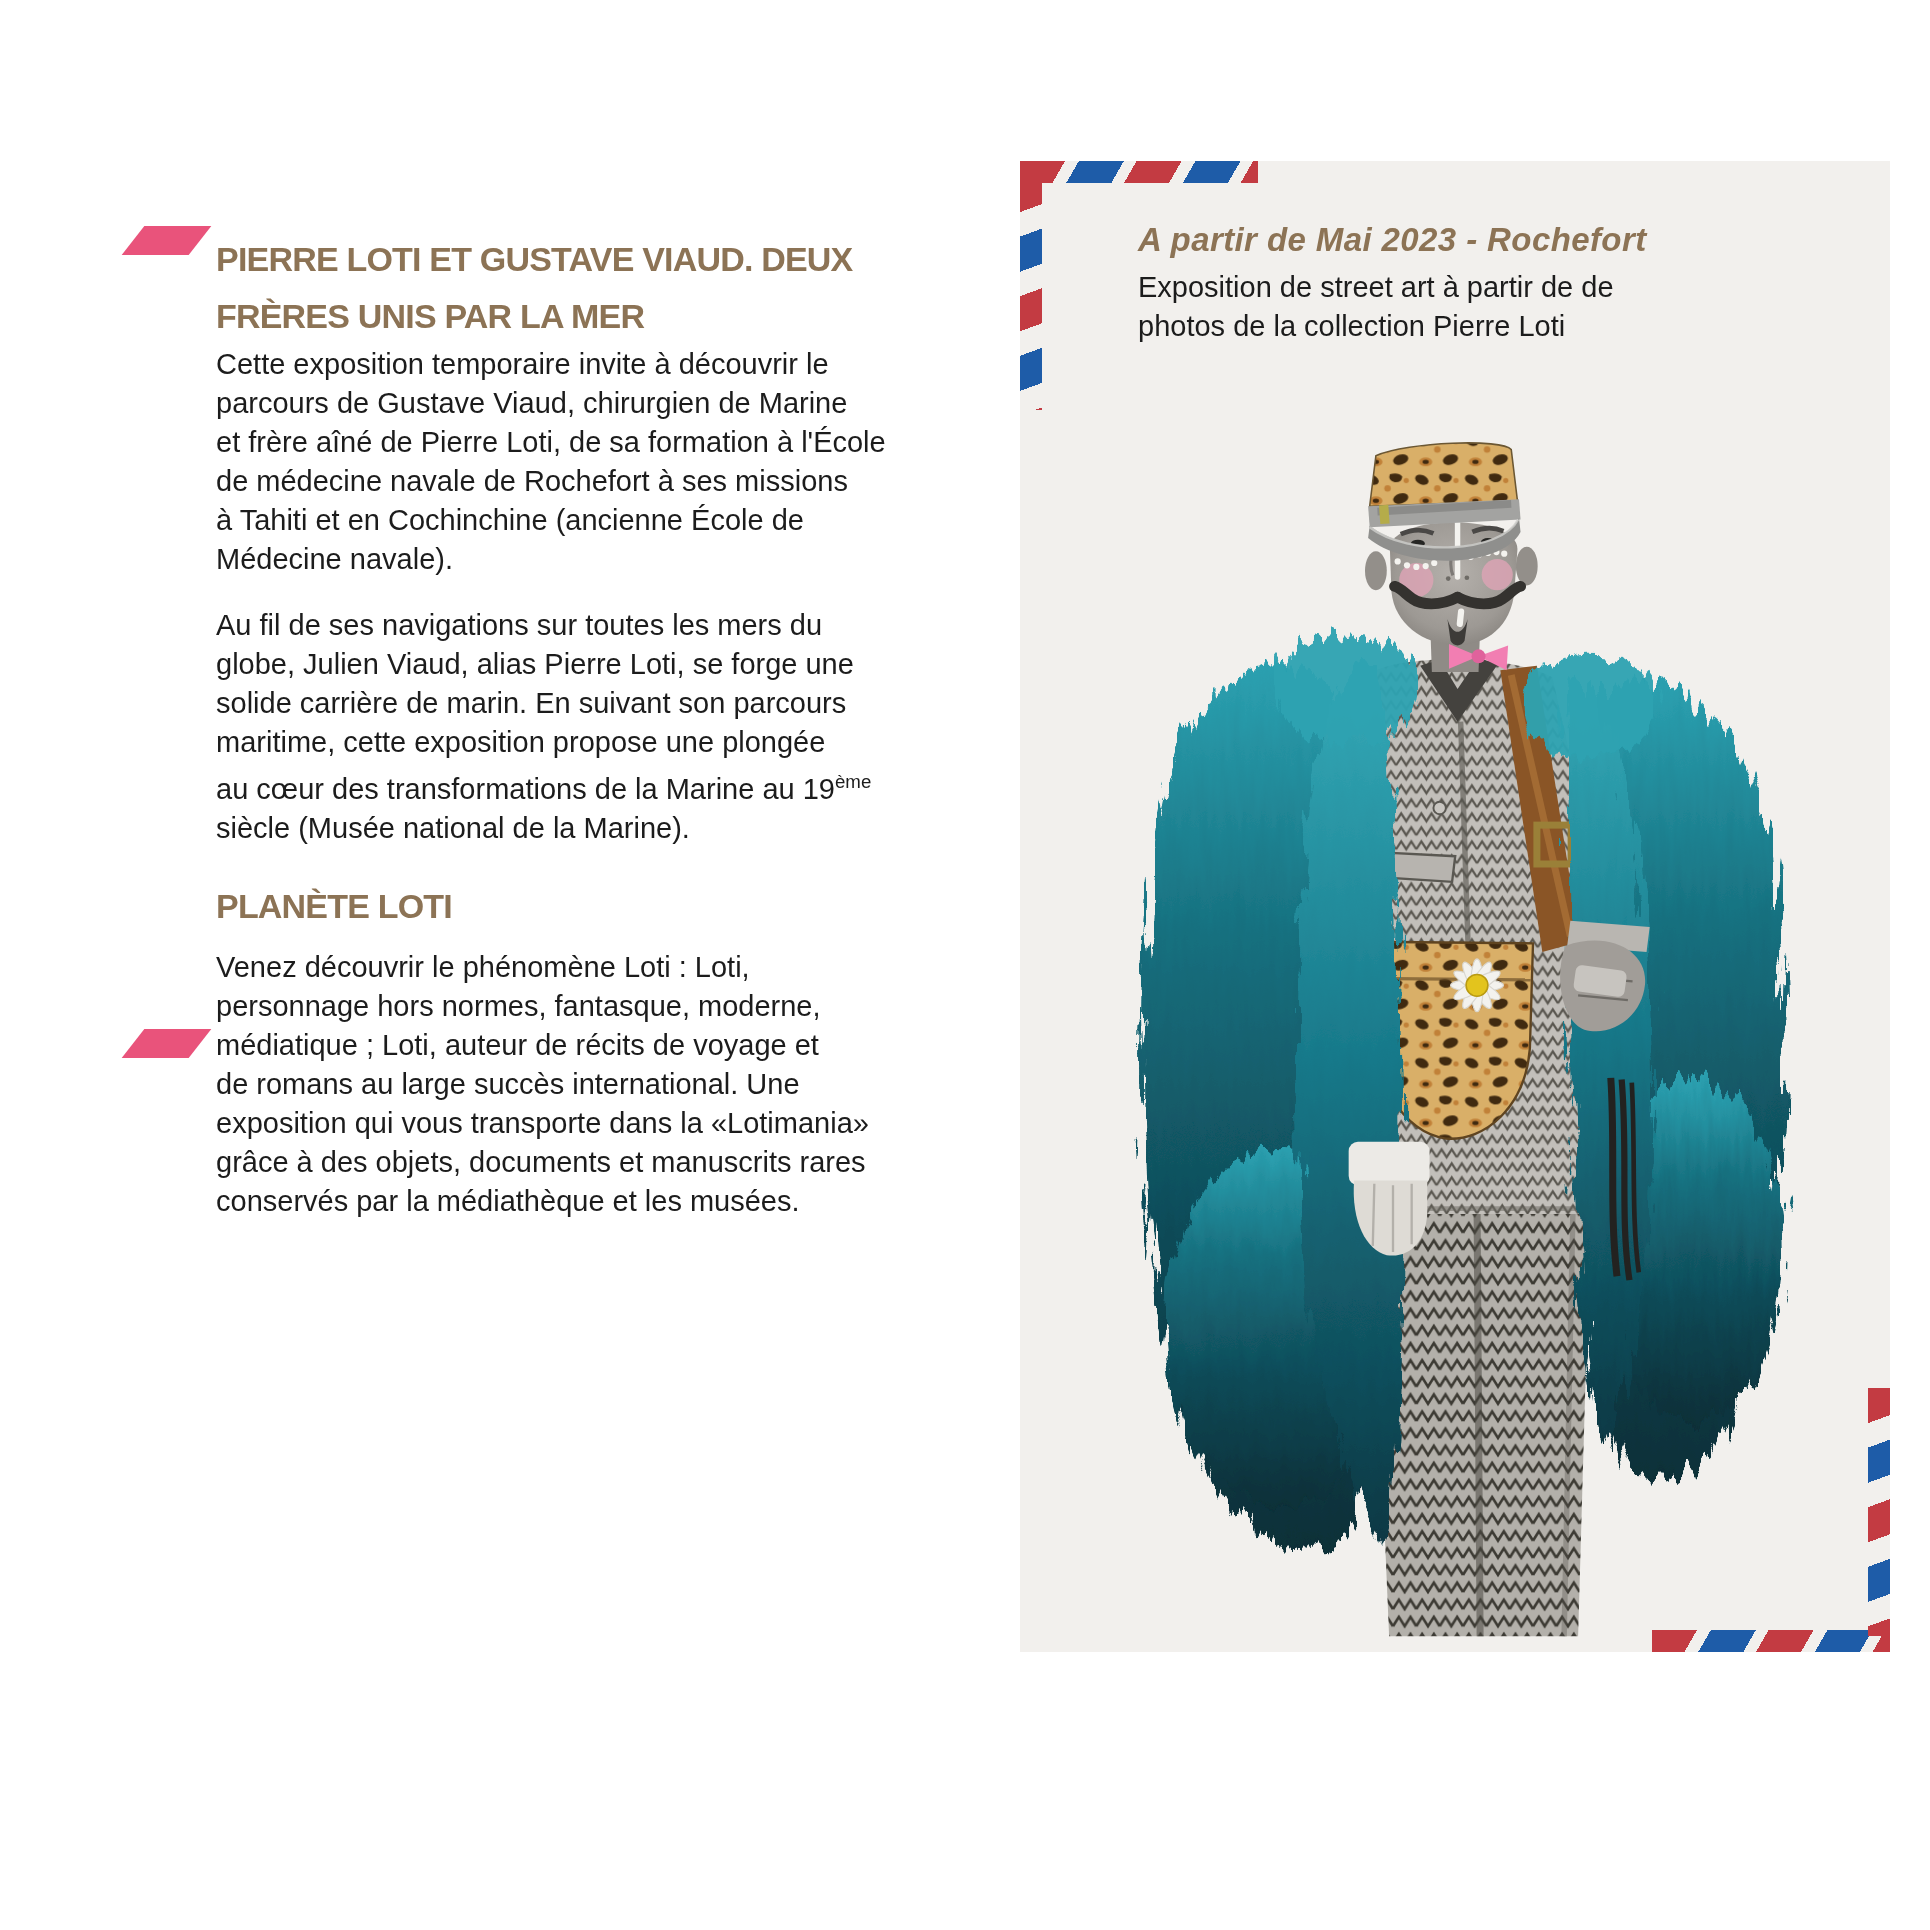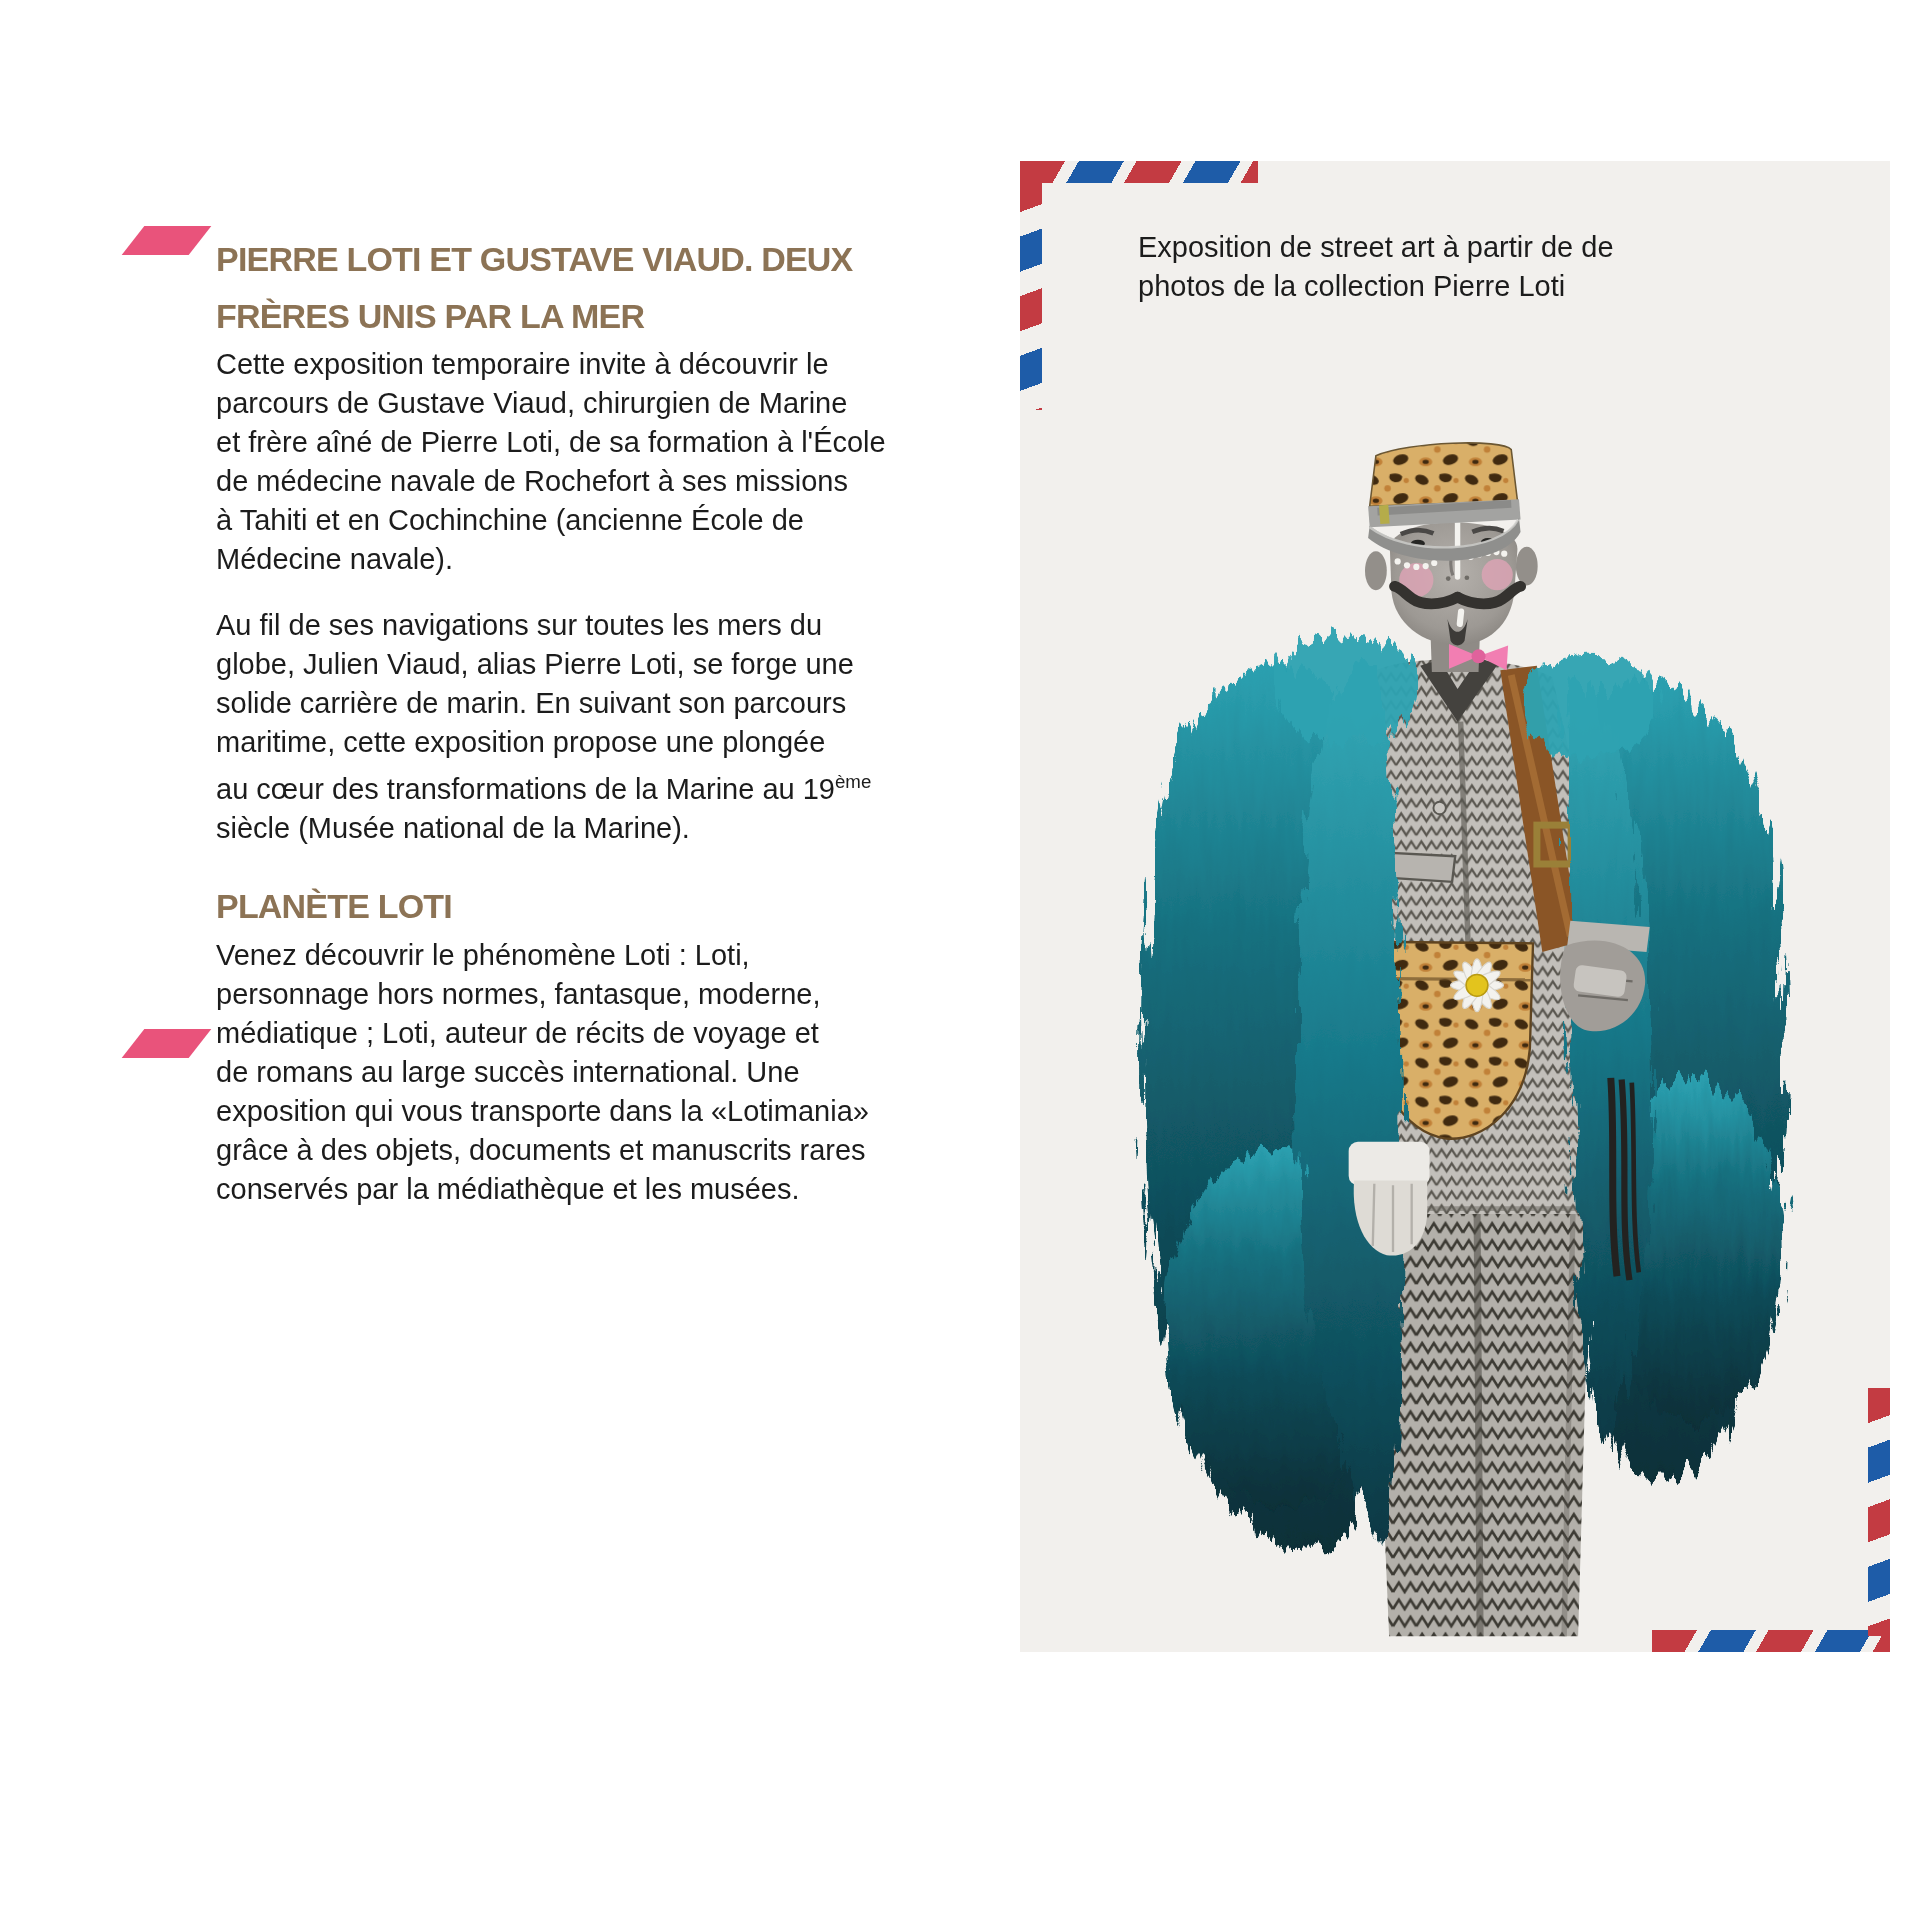--- a/index.html
+++ b/index.html
@@ -31,21 +31,21 @@
   .title{
     font-weight:bold;font-size:34px;line-height:57px;color:var(--heading-brown);
     white-space:pre-line;letter-spacing:-0.8px;margin-top:11px;
   }
   .body{
     font-size:29px;line-height:39px;color:var(--body-ink);white-space:pre-line;
   }
   .body.p2{margin-top:26.5px;}
   .date.d2{margin-top:64px;}
   .title.t2{line-height:44px;margin-top:36px;}
-  .body.p3{margin-top:8px;}
+  .body.p3{margin-top:20px;}
   .sup{font-size:18.7px;vertical-align:11px;}
   
   .card{
     position:absolute;left:1020px;top:161px;width:870px;height:1491px;
     background:var(--card-bg);
   }
   .stripe-top,.stripe-bottom{
     position:absolute;height:22px;width:238px;
     background:repeating-linear-gradient(120deg,
       var(--stripe-red) 0 39px, transparent 39px 51px,
@@ -99,20 +99,21 @@
 conservés par la médiathèque et les musées.</p>
   </div>
 
   <div class="card">
     <div class="stripe-top"></div>
     <div class="stripe-left"></div>
     <div class="stripe-bottom"></div>
     <div class="stripe-right"></div>
 
     <div class="card-text">
+      <h3 class="date">A partir de Mai 2023 - Rochefort</h3>
       <p class="body">Exposition de street art à partir de de
 photos de la collection Pierre Loti</p>
     </div>
 
     <svg class="portrait" viewBox="0 0 900 1560" xmlns="http://www.w3.org/2000/svg">
       <defs>
         <pattern id="hb" width="26" height="18" patternUnits="userSpaceOnUse">
           <rect width="26" height="18" fill="#c2bfba"></rect>
           <path d="M0,14 L6.5,4 L13,14 L19.5,4 L26,14" fill="none" stroke="#59564f" stroke-width="2.8"></path>
         </pattern>

